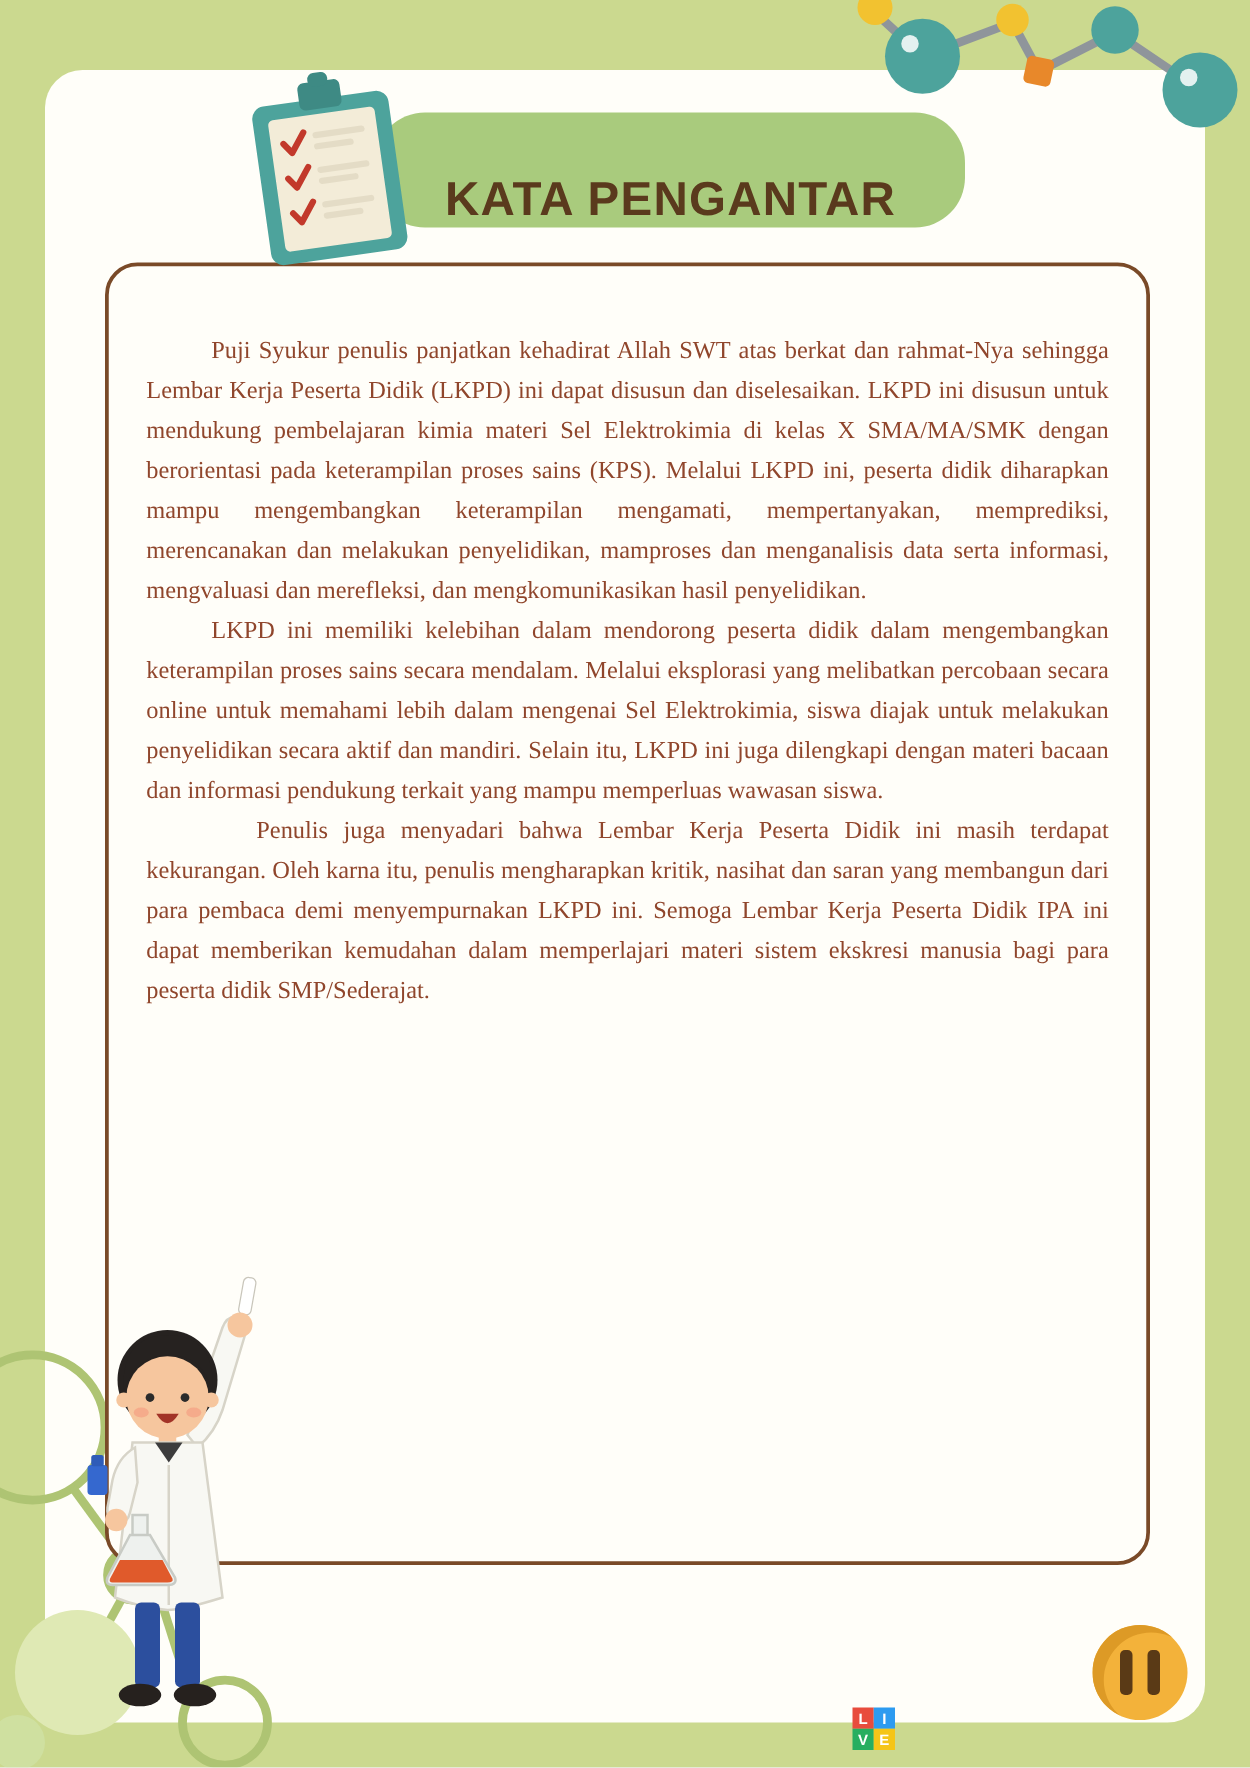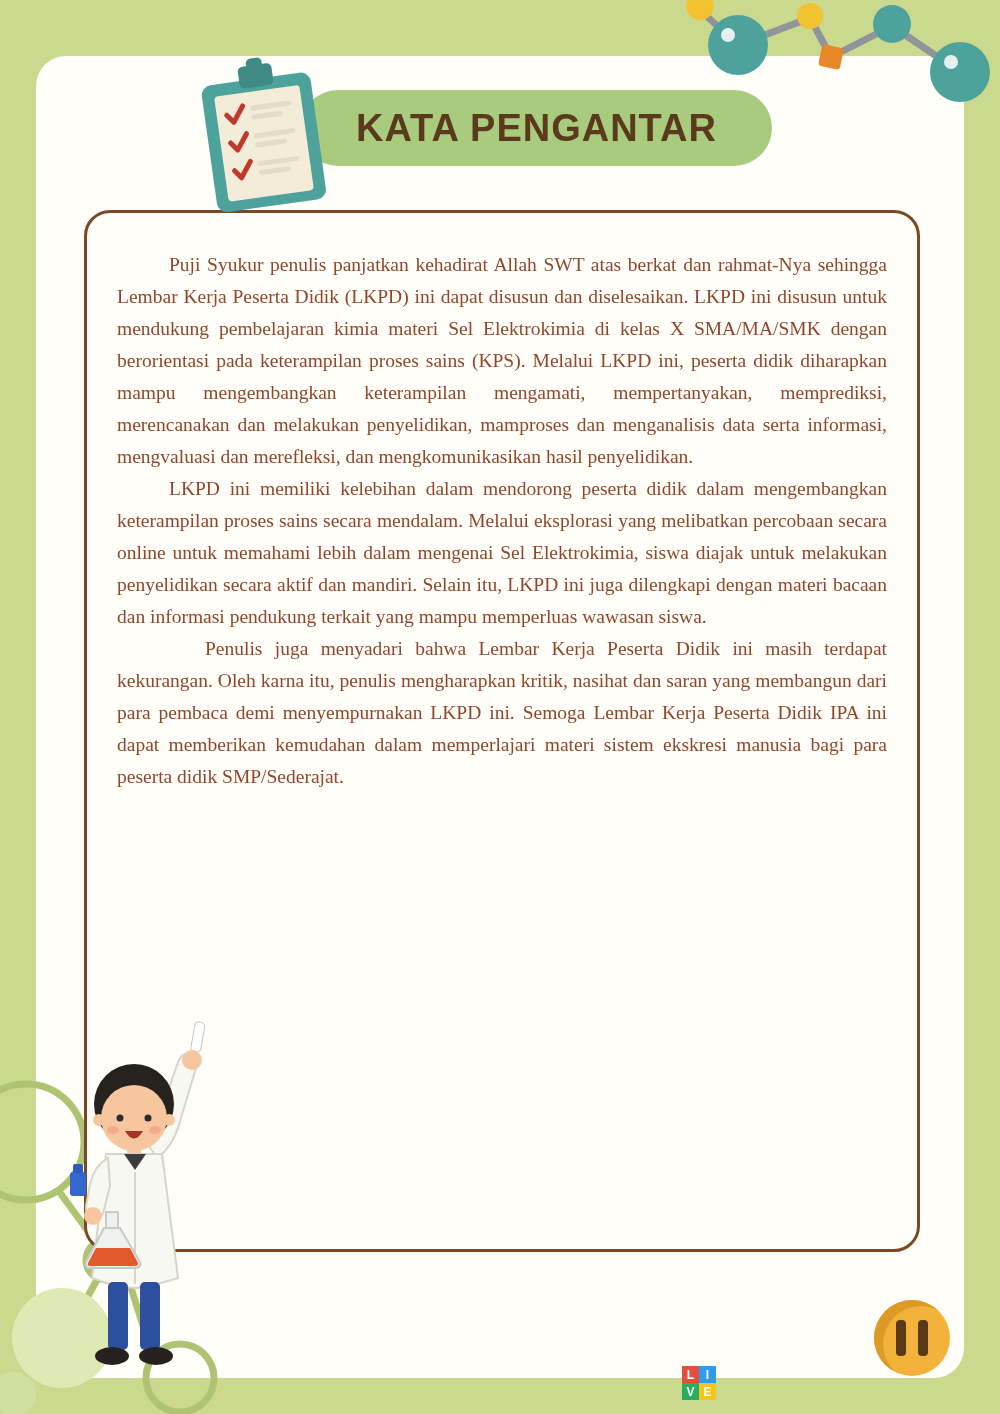--- a/index.html
+++ b/index.html
@@ -1,34 +1,34 @@
 <!DOCTYPE html>
 <html><head>
 <meta charset="utf-8">
 <style>
   html,body{margin:0;padding:0;background:#e8e8e8;}
   .stage{position:relative;width:1000px;height:1414px;margin:0 auto;background:#cbd98f;overflow:hidden;
          font-family:"Liberation Serif",serif;}
   .sheet{position:absolute;left:36px;top:56px;width:928px;height:1322px;background:#fffef9;border-radius:30px;}
 
   
-  .banner{position:absolute;left:300px;top:90px;width:472px;height:76px;background:#a9cb7d;border-radius:40px;
-          display:flex;align-items:center;}
+  .banner{position:absolute;left:300px;top:90px;width:472px;height:92px;background:#a9cb7d;border-radius:40px;
+          display:flex;align-items:flex-end;}
   .banner h1{margin:0 0 0 56px;font-family:"Liberation Sans",sans-serif;font-weight:800;font-size:38px;
              letter-spacing:1px;color:#5a3a1d;}
 
   
   .mol-top{position:absolute;left:660px;top:0;width:340px;height:112px;}
   .clipboard{position:absolute;left:190px;top:56px;width:152px;height:158px;}
   .mol-bottom{position:absolute;left:0;top:1076px;width:262px;height:338px;}
   .scientist{position:absolute;left:46px;top:1016px;width:196px;height:374px;}
 
   
   .content-box{position:absolute;left:84px;top:210px;width:836px;height:1042px;border:3px solid #7a4a28;
-               border-radius:26px;background:#fffef9;box-sizing:border-box;padding:36px 30px 0 30px;}
+               border-radius:26px;background:#fffef9;box-sizing:border-box;padding:52px 30px 0 30px;}
   .content-box p{margin:0;font-size:19.5px;line-height:32px;color:#90462c;text-align:justify;text-indent:52px;}
   .content-box p.indent-lg{text-indent:88px;}
   .date-line{margin-top:30px !important;text-align:right !important;text-indent:0 !important;
              font-size:21px !important;color:#47392a !important;padding-right:28px;}
   .sign-line{margin-top:72px !important;text-align:right !important;text-indent:0 !important;
              font-size:21px !important;color:#47392a !important;padding-right:28px;}
 
   
   .coin{position:absolute;left:874px;top:1300px;width:76px;height:76px;border-radius:50%;
         background:#f3b23a;box-shadow:inset 9px 6px 0 #dd9a26;display:flex;align-items:center;

